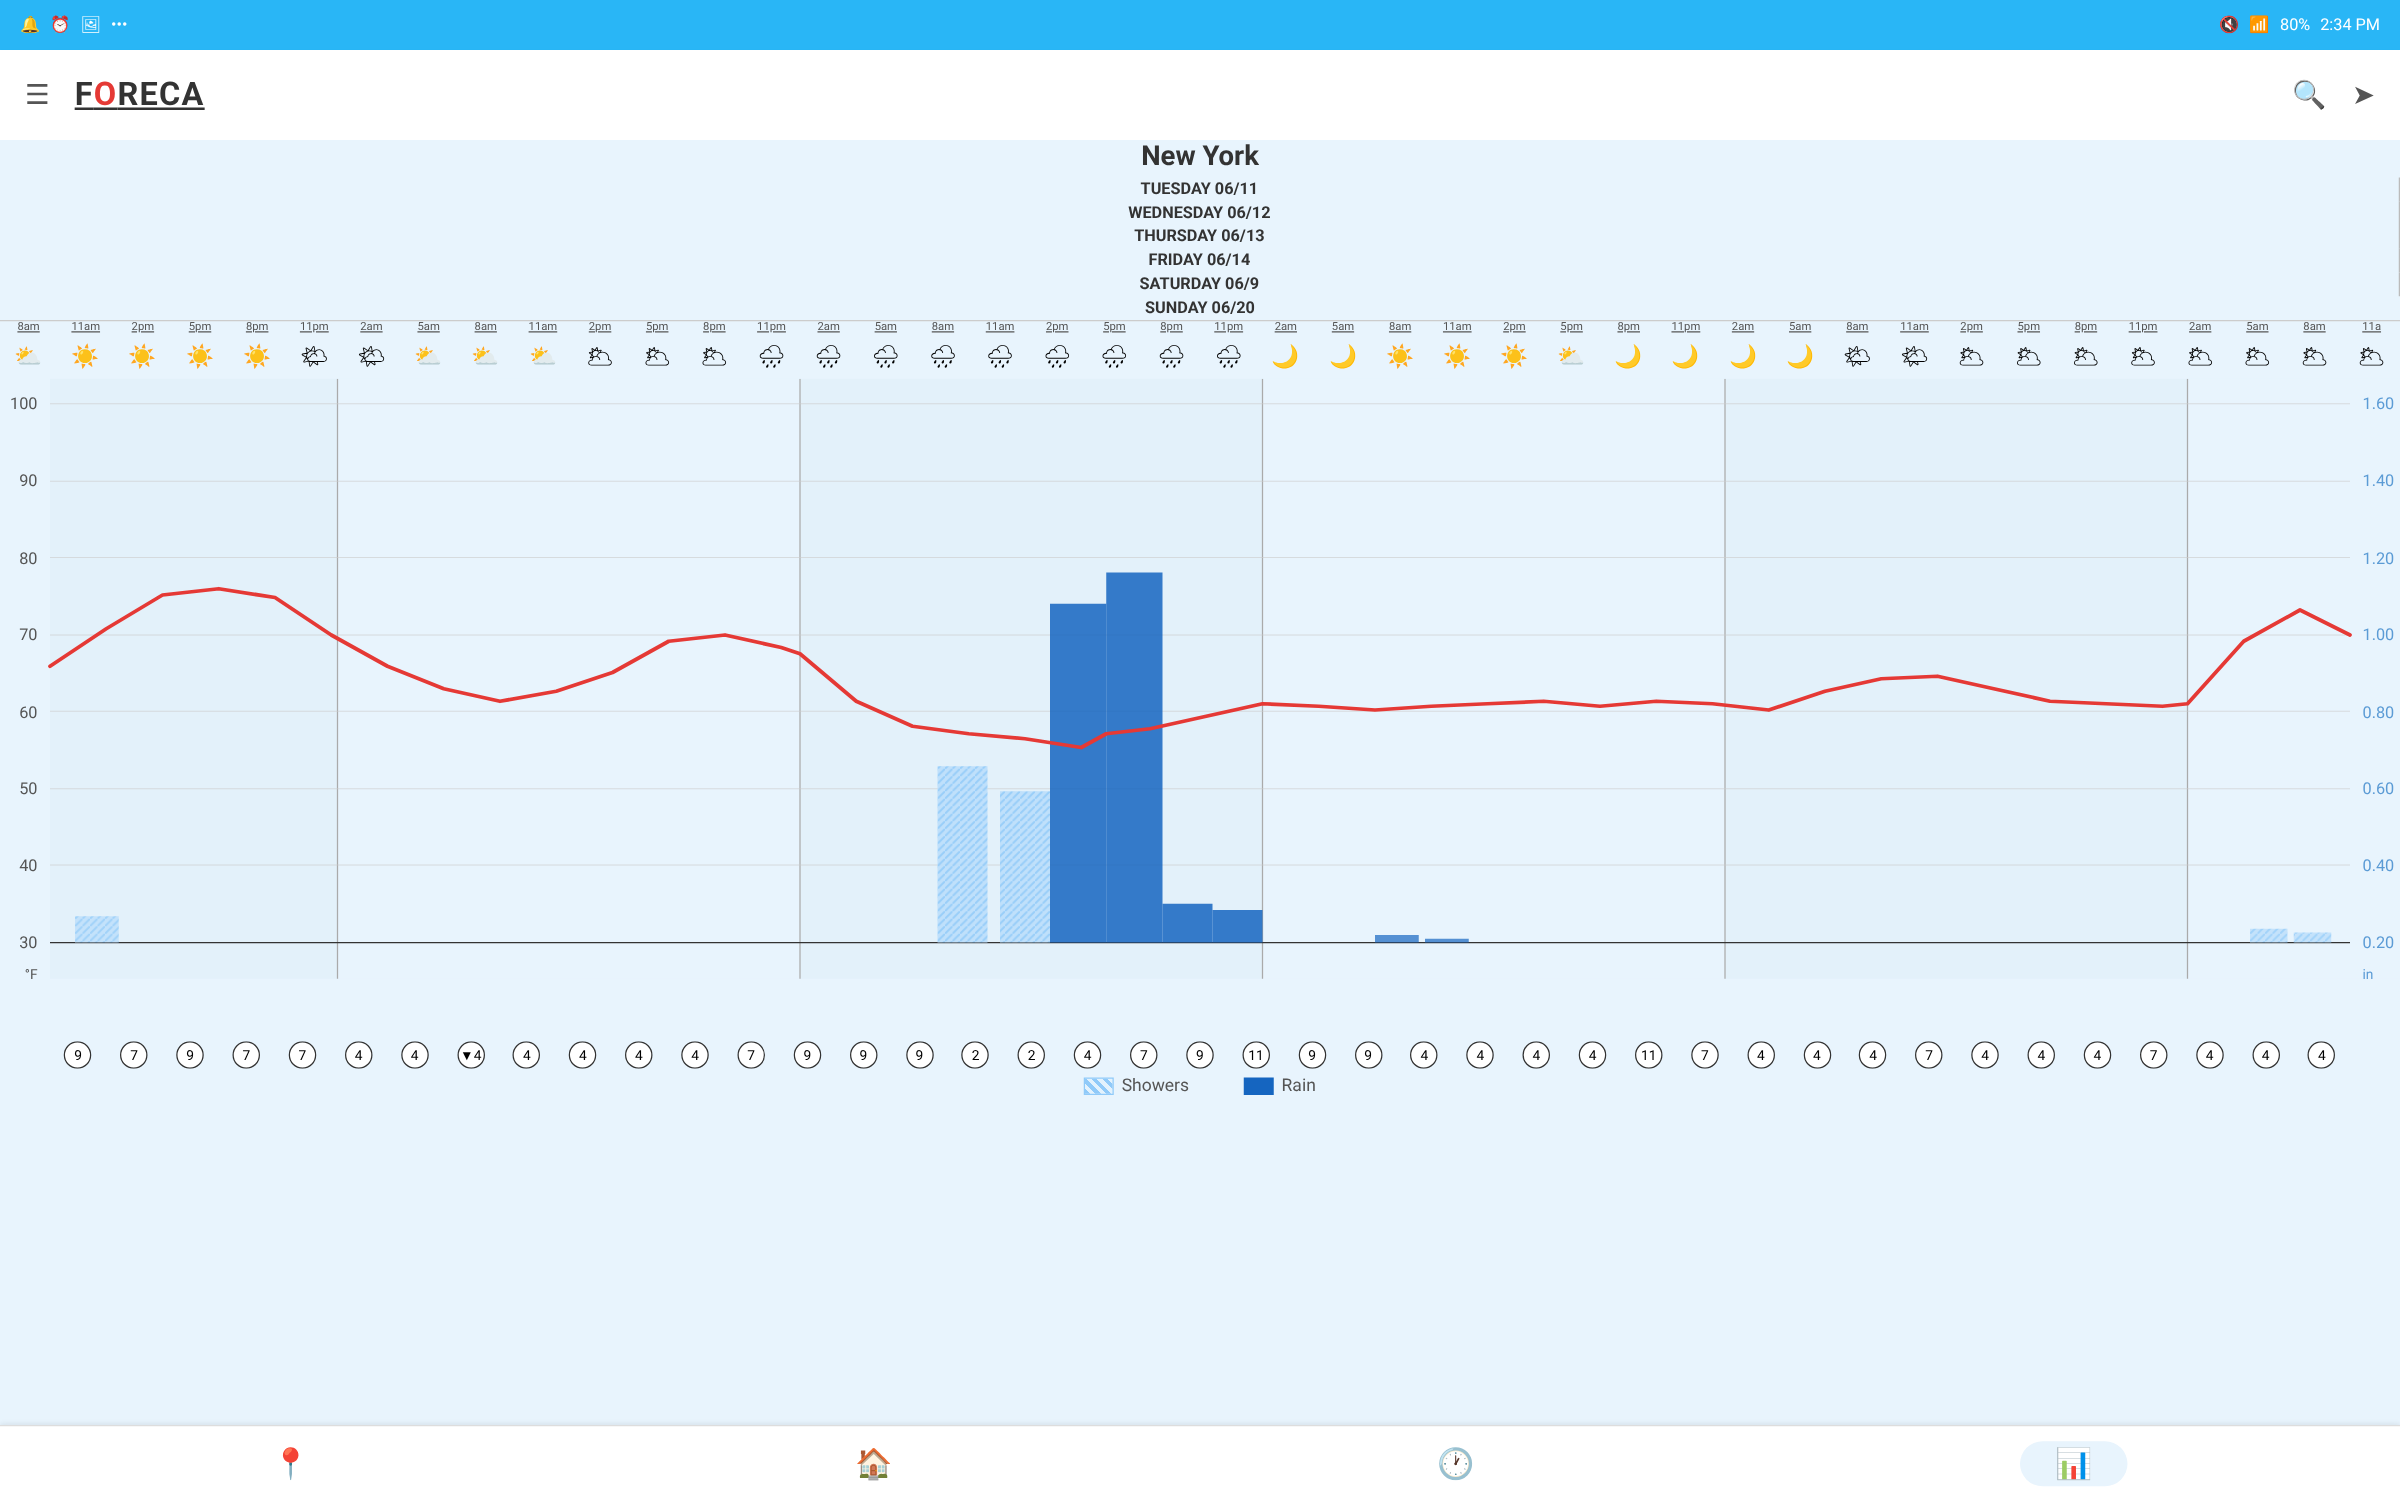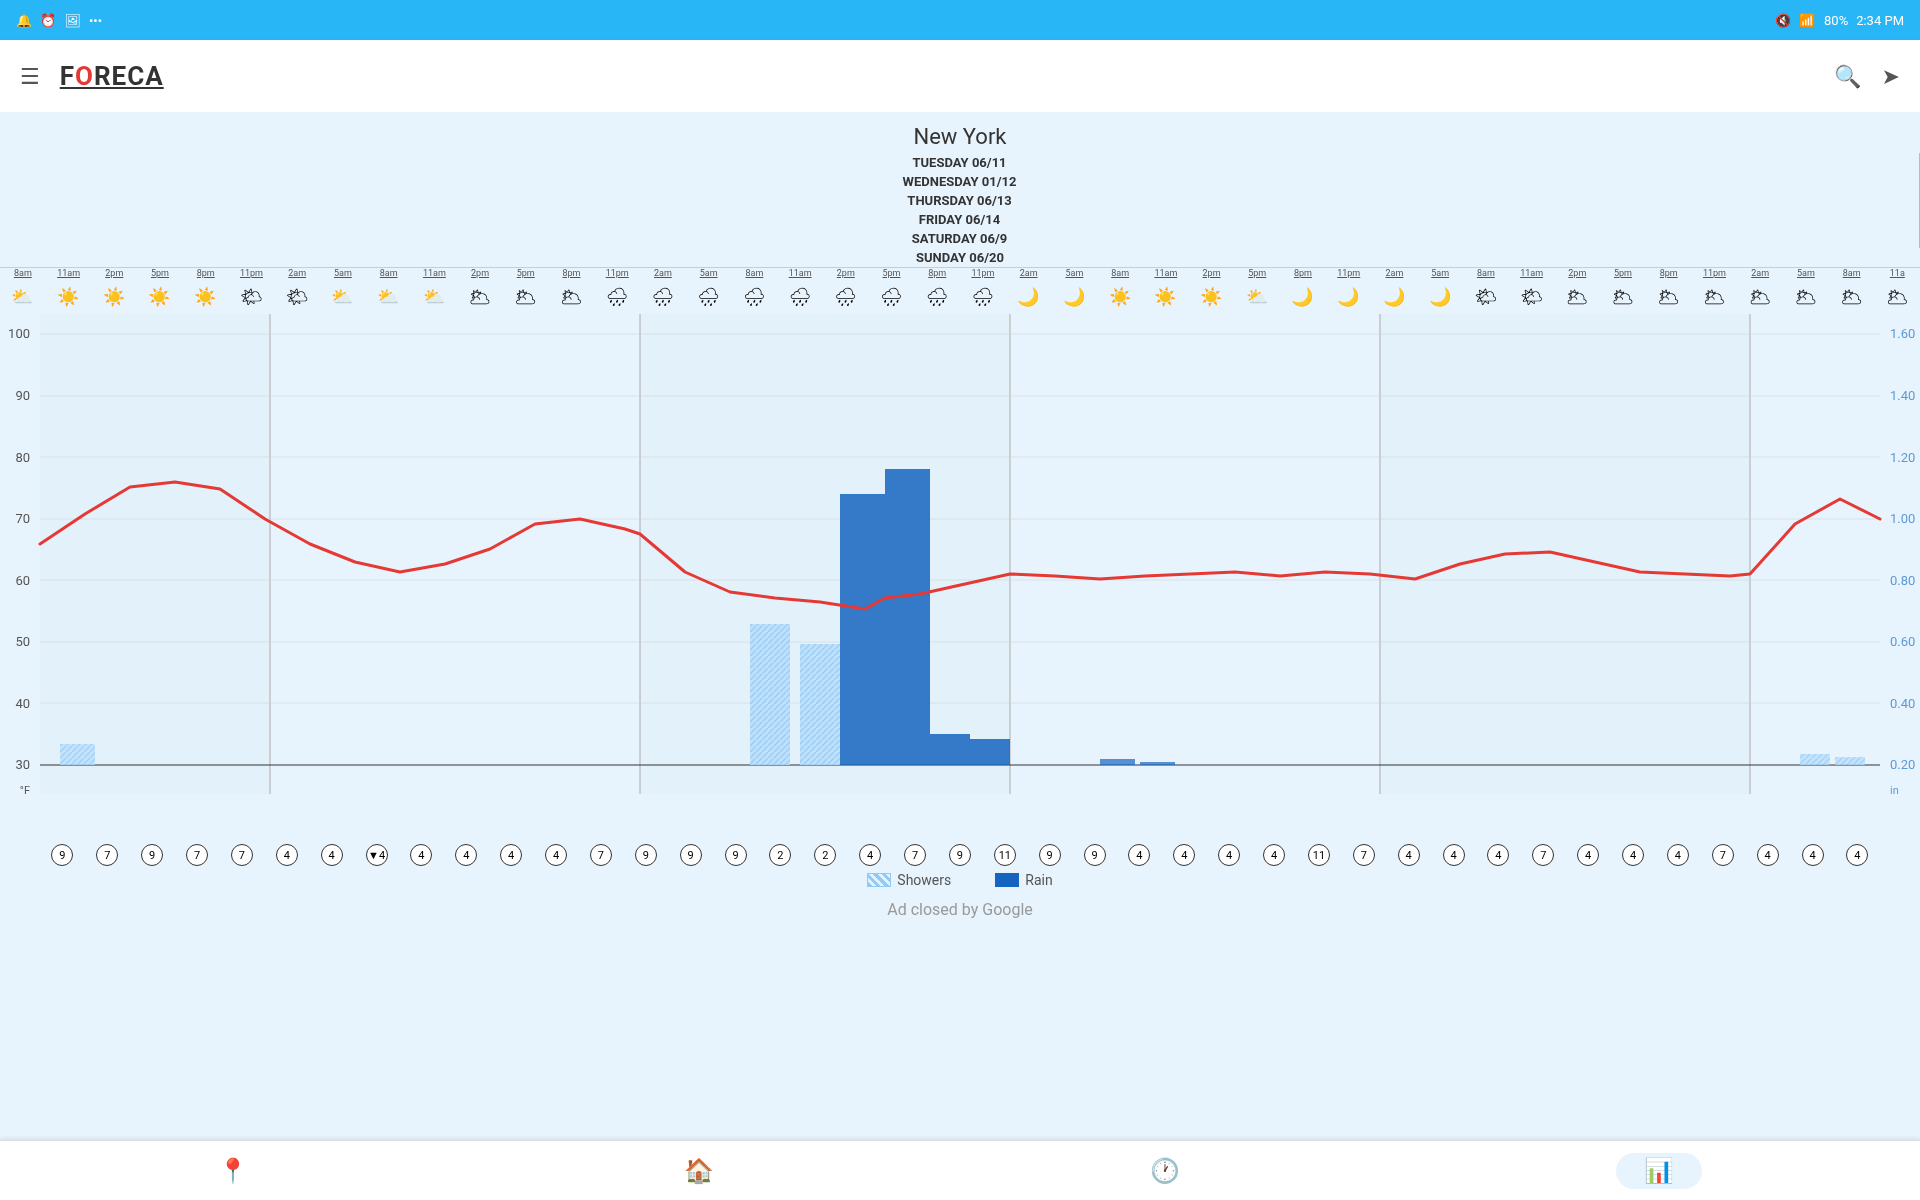--- a/index.html
+++ b/index.html
@@ -39,23 +39,23 @@
     .main-content {
       background: #e8f4fd;
       height: calc(1200px - 40px - 72px - 60px);
       overflow: hidden;
       position: relative;
     }
 
     .city-title {
       text-align: center;
       font-size: 22px;
-      padding: 12px 0 4px 0;
+      padding: 1px 0 4px 0;
       color: #333;
-      font-weight: 400;
+      font-weight: 700;
     }
 
     
     .day-headers {
       display: flex;
       border-bottom: 1px solid #ccc;
       background: #e8f4fd;
       flex-direction: column;
     }
     .day-block {
@@ -182,21 +182,21 @@
     <span style="font-size:22px; cursor:pointer; color:#555;">🔍</span>
     <span style="font-size:22px; cursor:pointer; color:#555;">➤</span>
   </div>
 </div>
 
 <div class="main-content">
   <div class="city-title">New York</div>
 
   <div class="day-headers">
     <div class="day-block" style="flex:0.65;">TUESDAY 06/11</div>
-    <div class="day-block">WEDNESDAY 01/12</div>
+    <div class="day-block">WEDNESDAY 06/12</div>
     <div class="day-block">THURSDAY 06/13</div>
     <div class="day-block">FRIDAY 06/14</div>
     <div class="day-block">SATURDAY 06/9</div>
     <div class="day-block" style="flex:0.5;">SUNDAY 06/20</div>
   </div>
 
   <div class="time-labels" style="font-size:9px; color:#555;">
     <div class="time-label">8am</div>
     <div class="time-label">11am</div>
     <div class="time-label">2pm</div>
@@ -464,23 +464,20 @@
     <div class="legend-item">
       <div class="legend-box showers"></div>
       <span>Showers</span>
     </div>
     <div class="legend-item">
       <div class="legend-box rain"></div>
       <span>Rain</span>
     </div>
   </div>
 
-  <div class="ad-closed">
-    <span>Ad closed by Google</span>
-  </div>
 </div>
 
 <div class="bottom-nav">
   <div class="bottom-nav-item">
     <span style="font-size:24px;">📍</span>
   </div>
   <div class="bottom-nav-item">
     <span style="font-size:24px;">🏠</span>
   </div>
   <div class="bottom-nav-item">

